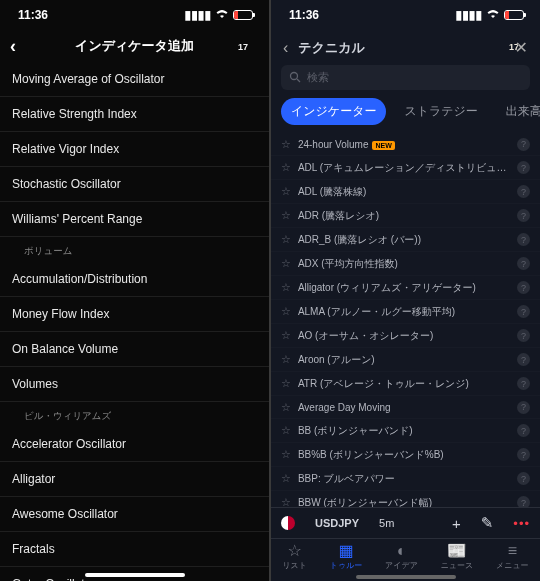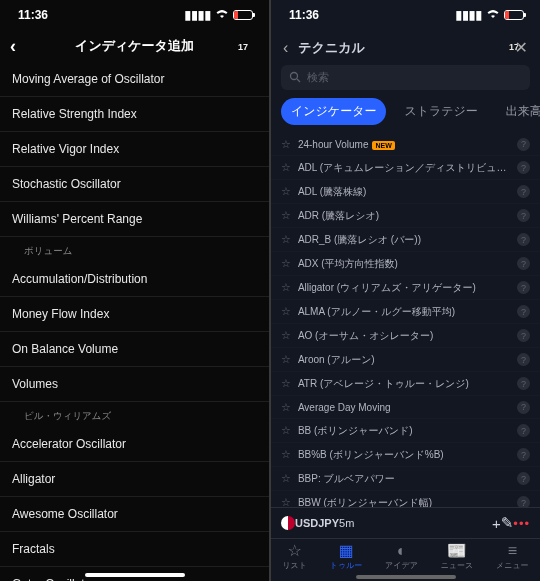--- a/index.html
+++ b/index.html
@@ -106,21 +106,21 @@
   }
   .badge-new {
     background:#ff9800; color:#000; font-size:7px; font-weight:700;
     padding:1px 3px; border-radius:2px; margin-left:4px;
   }
 
   
   .r-symbar {
     display:flex; align-items:center; padding:6px 10px;
     background:#131722; border-top:1px solid #2a2e39;
-    color:#d1d4dc; font-size:11px; gap:0;
+    color:#d1d4dc; font-size:11px; gap:20px;
   }
   .r-symbar .flag {
     width:14px; height:14px; border-radius:50%;
     background: linear-gradient(90deg,#fff 50%,#bc002d 50%);
     flex:0 0 auto;
   }
   .r-symbar .sym { font-weight:600; }
   .r-symbar .spacer { flex:1; }
   .r-symbar .ic { color:#d1d4dc; font-size:15px; }
   .r-symbar .dots { color:#f23645; font-size:13px; letter-spacing:1px;}

